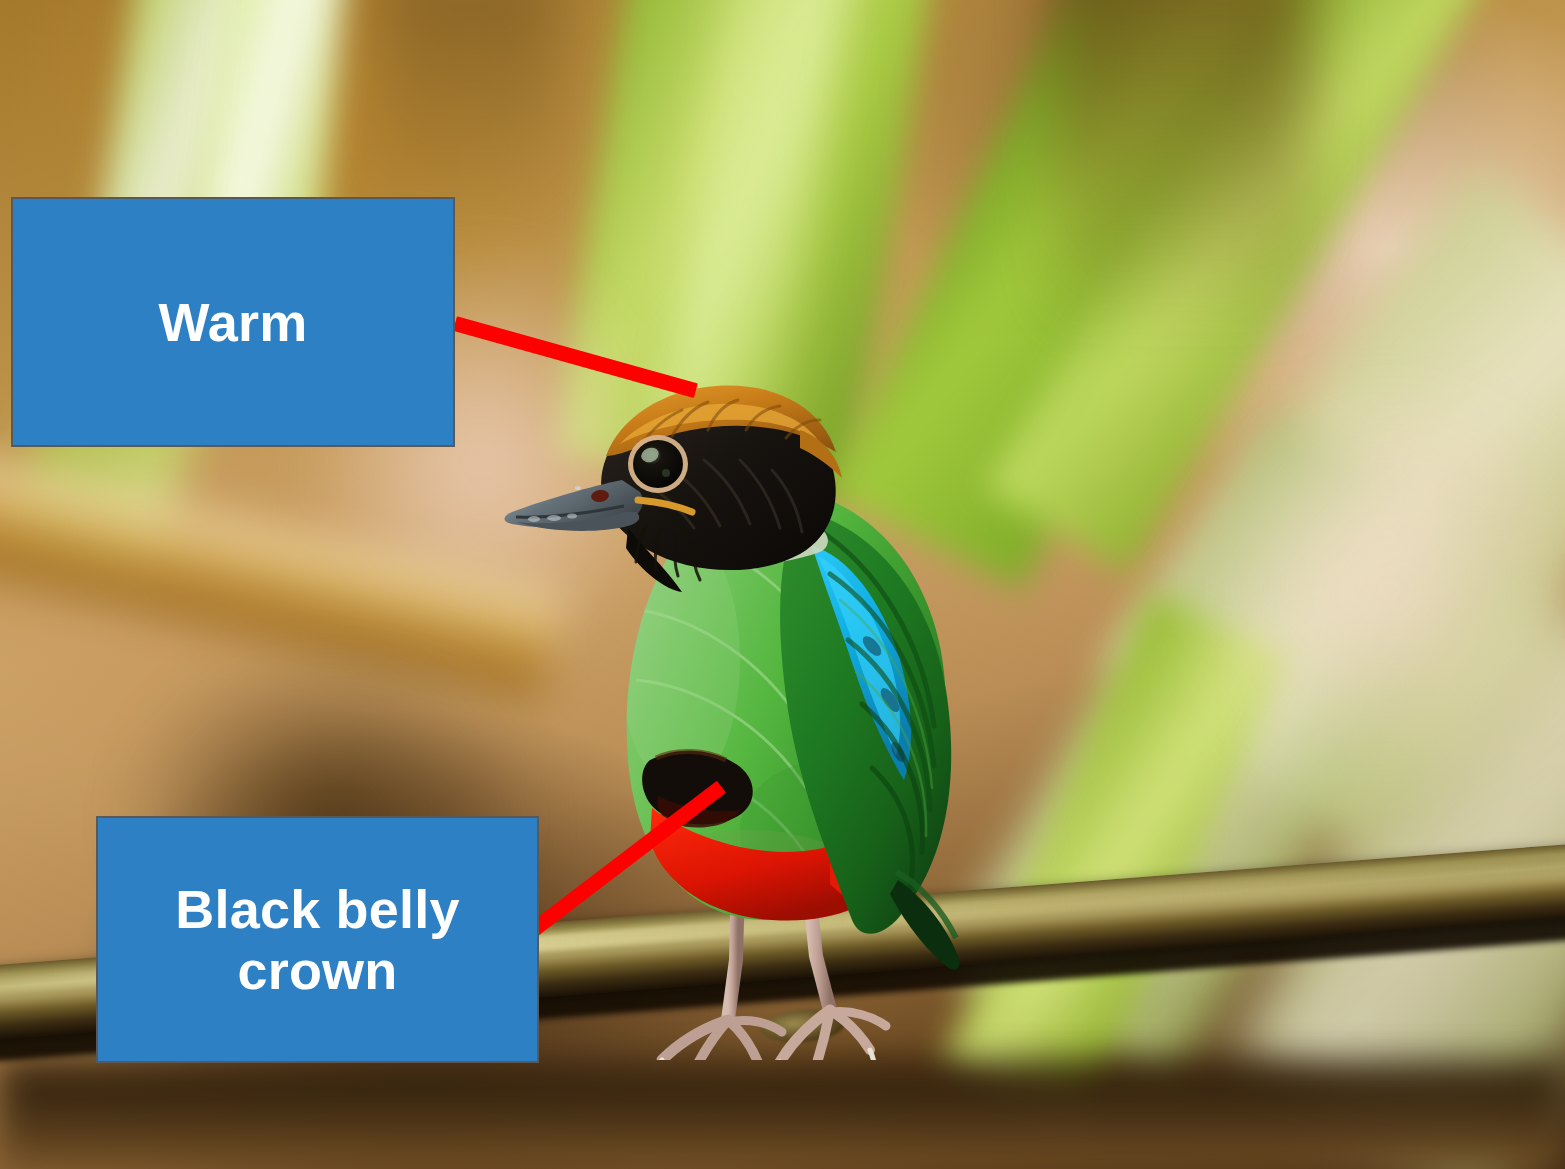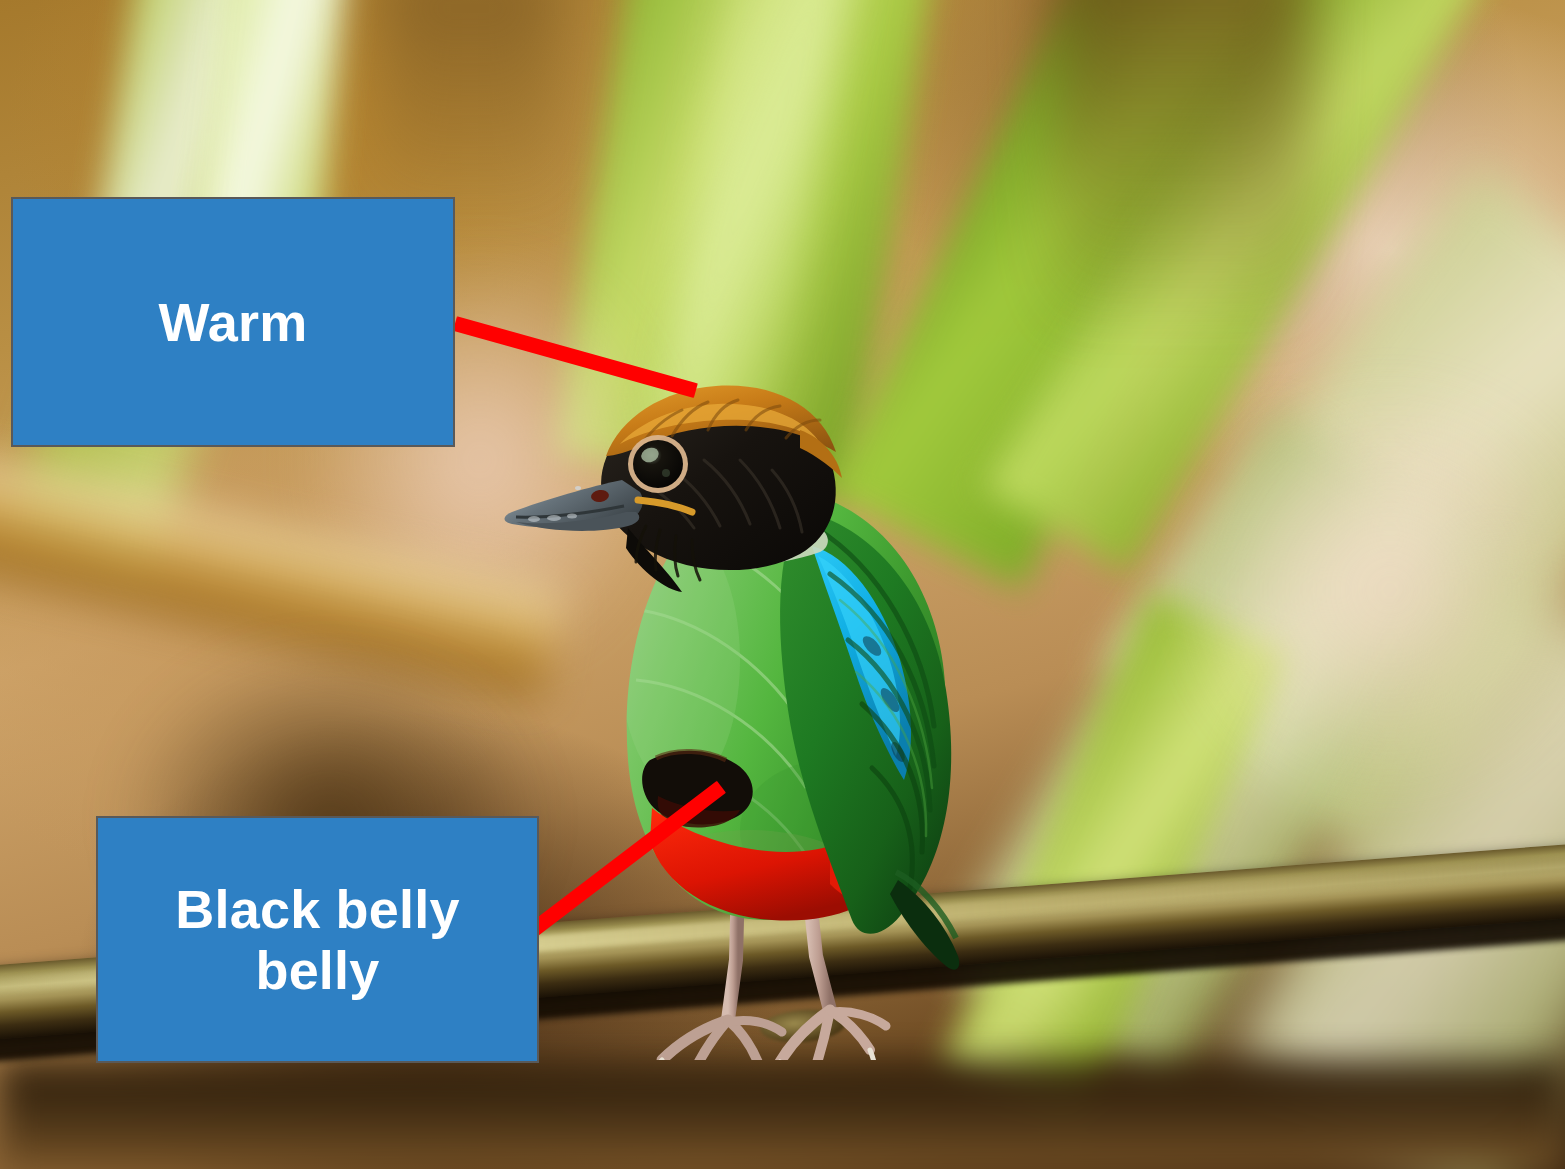--- a/index.html
+++ b/index.html
@@ -381,17 +381,17 @@
 
   <div id="callout-crown" class="callout">
     <span>
       <span>Warm</span>
     </span>
   </div>
 
   <div id="callout-belly" class="callout">
     <span>
       <span>Black belly</span>
-      <span>belly</span>
+      <span>crown</span>
     </span>
   </div>
 
 </div>
 
 </body></html>

